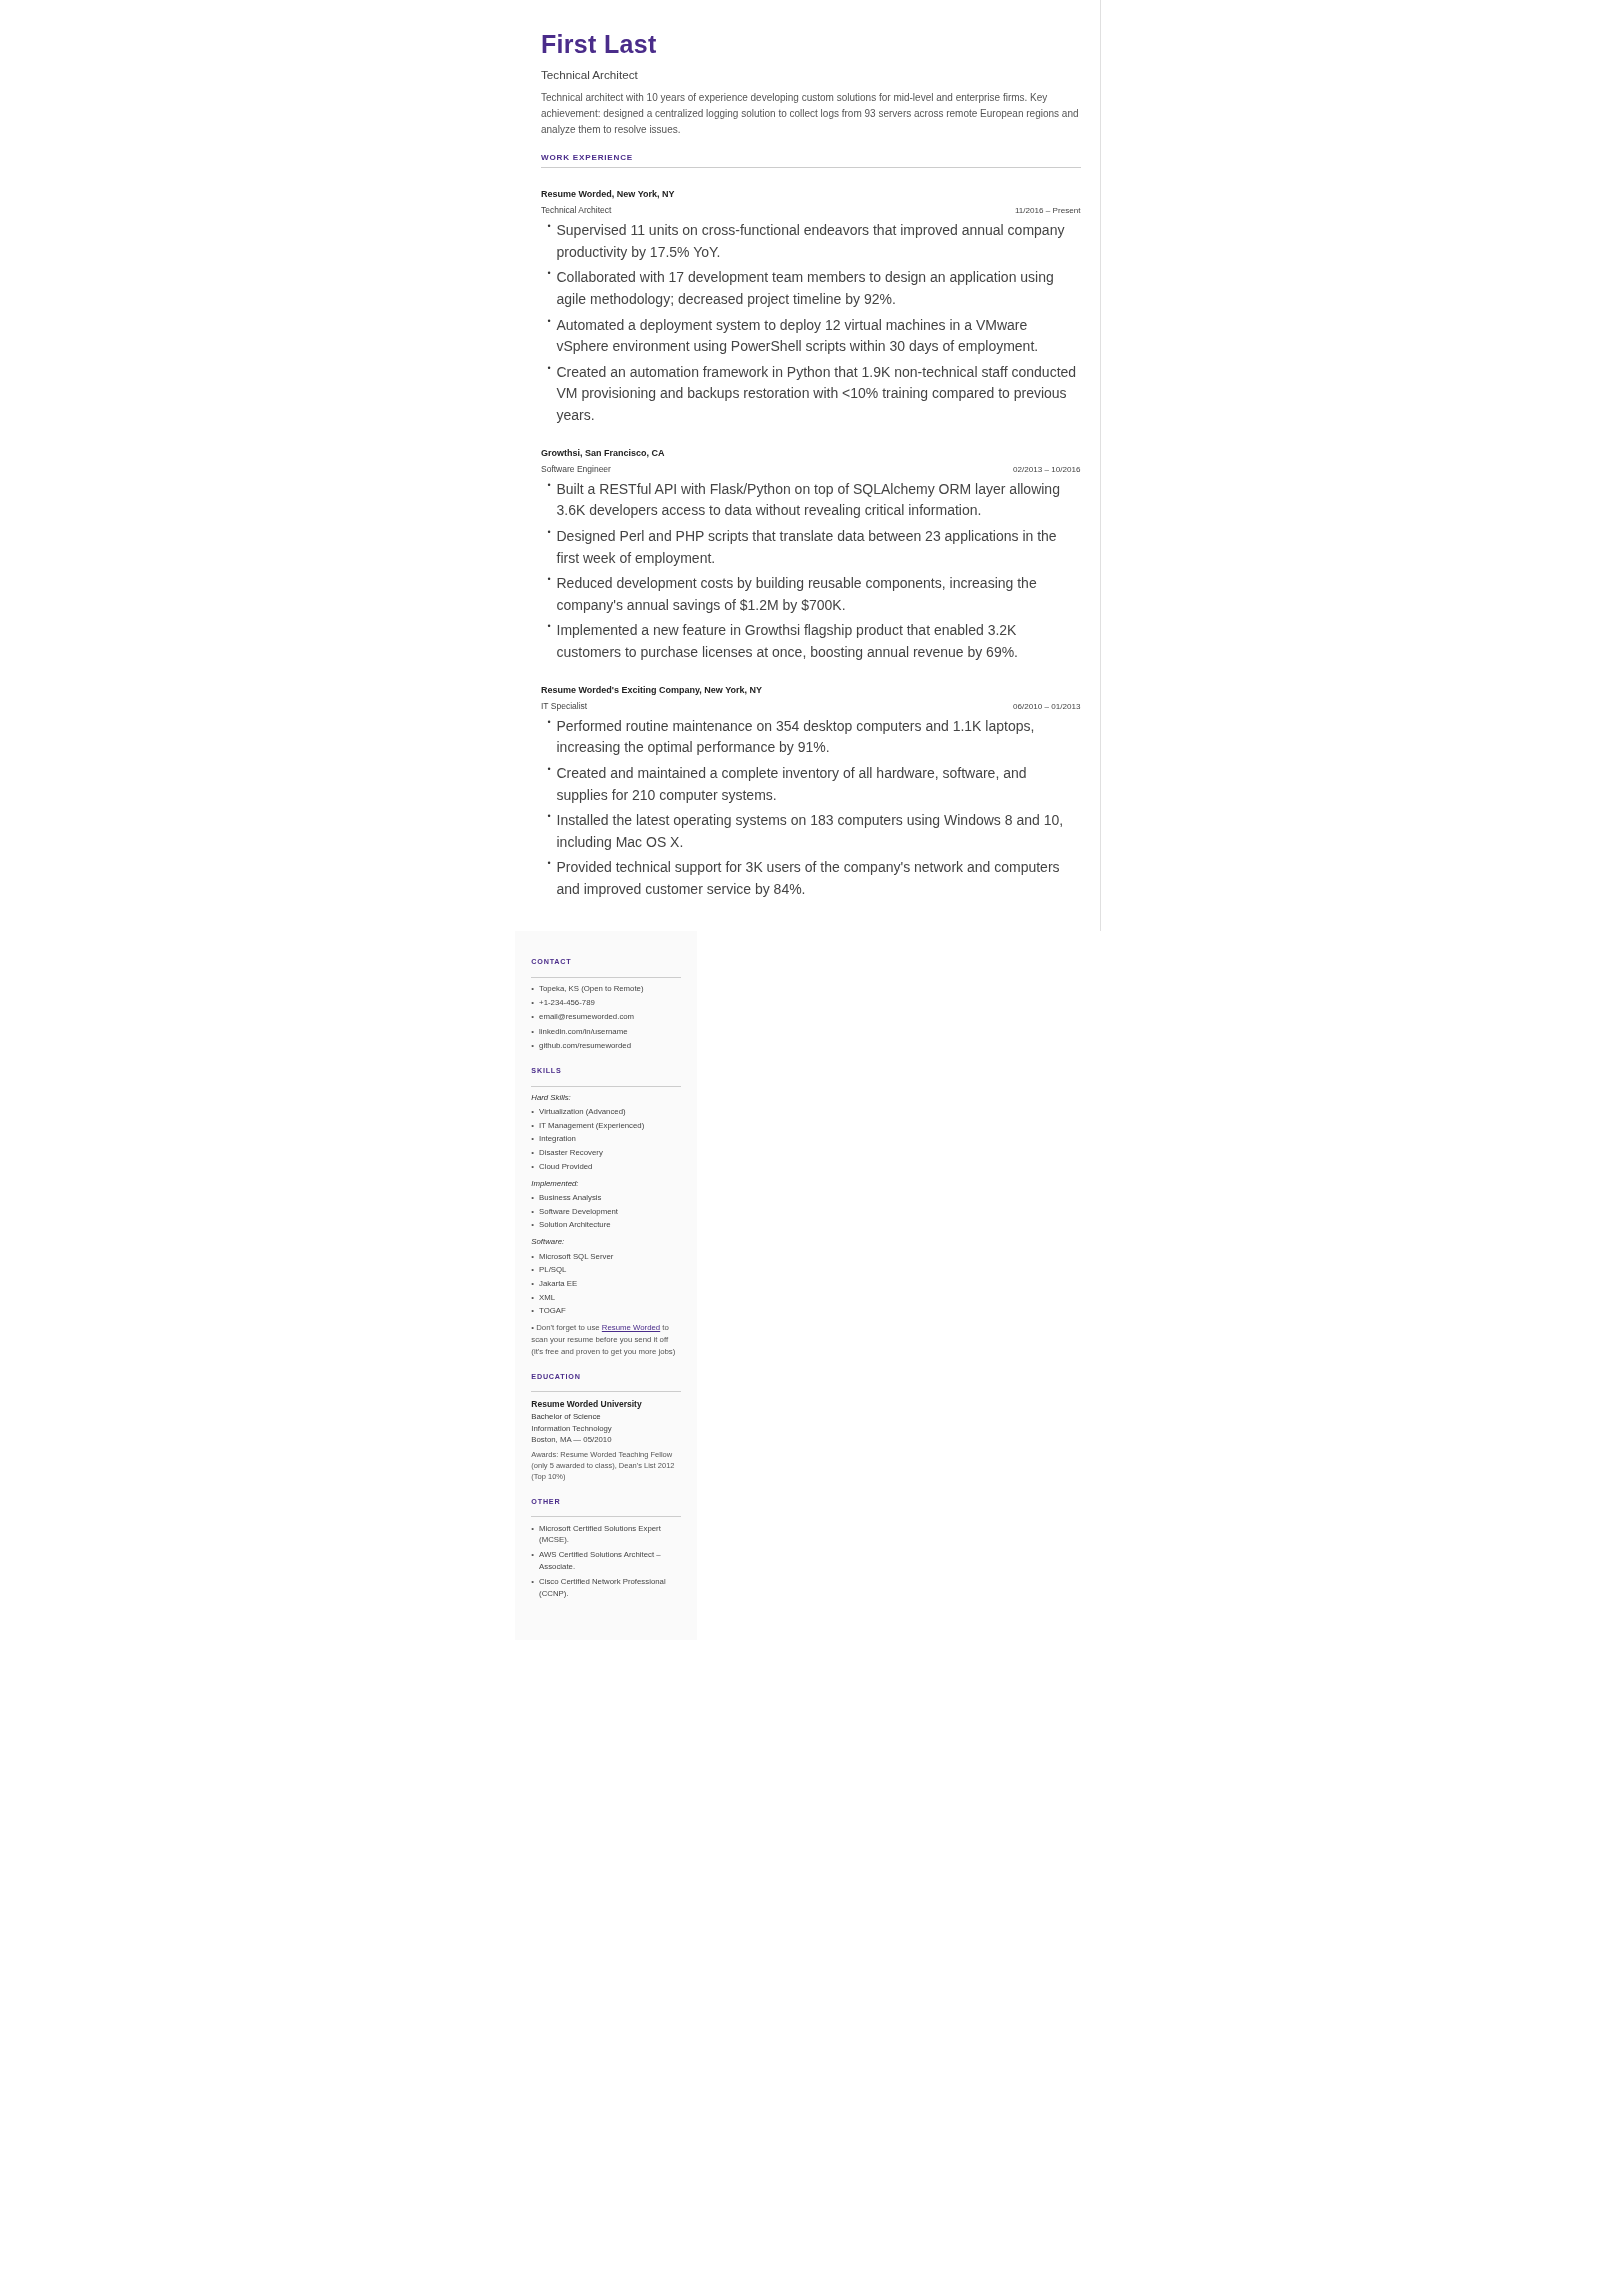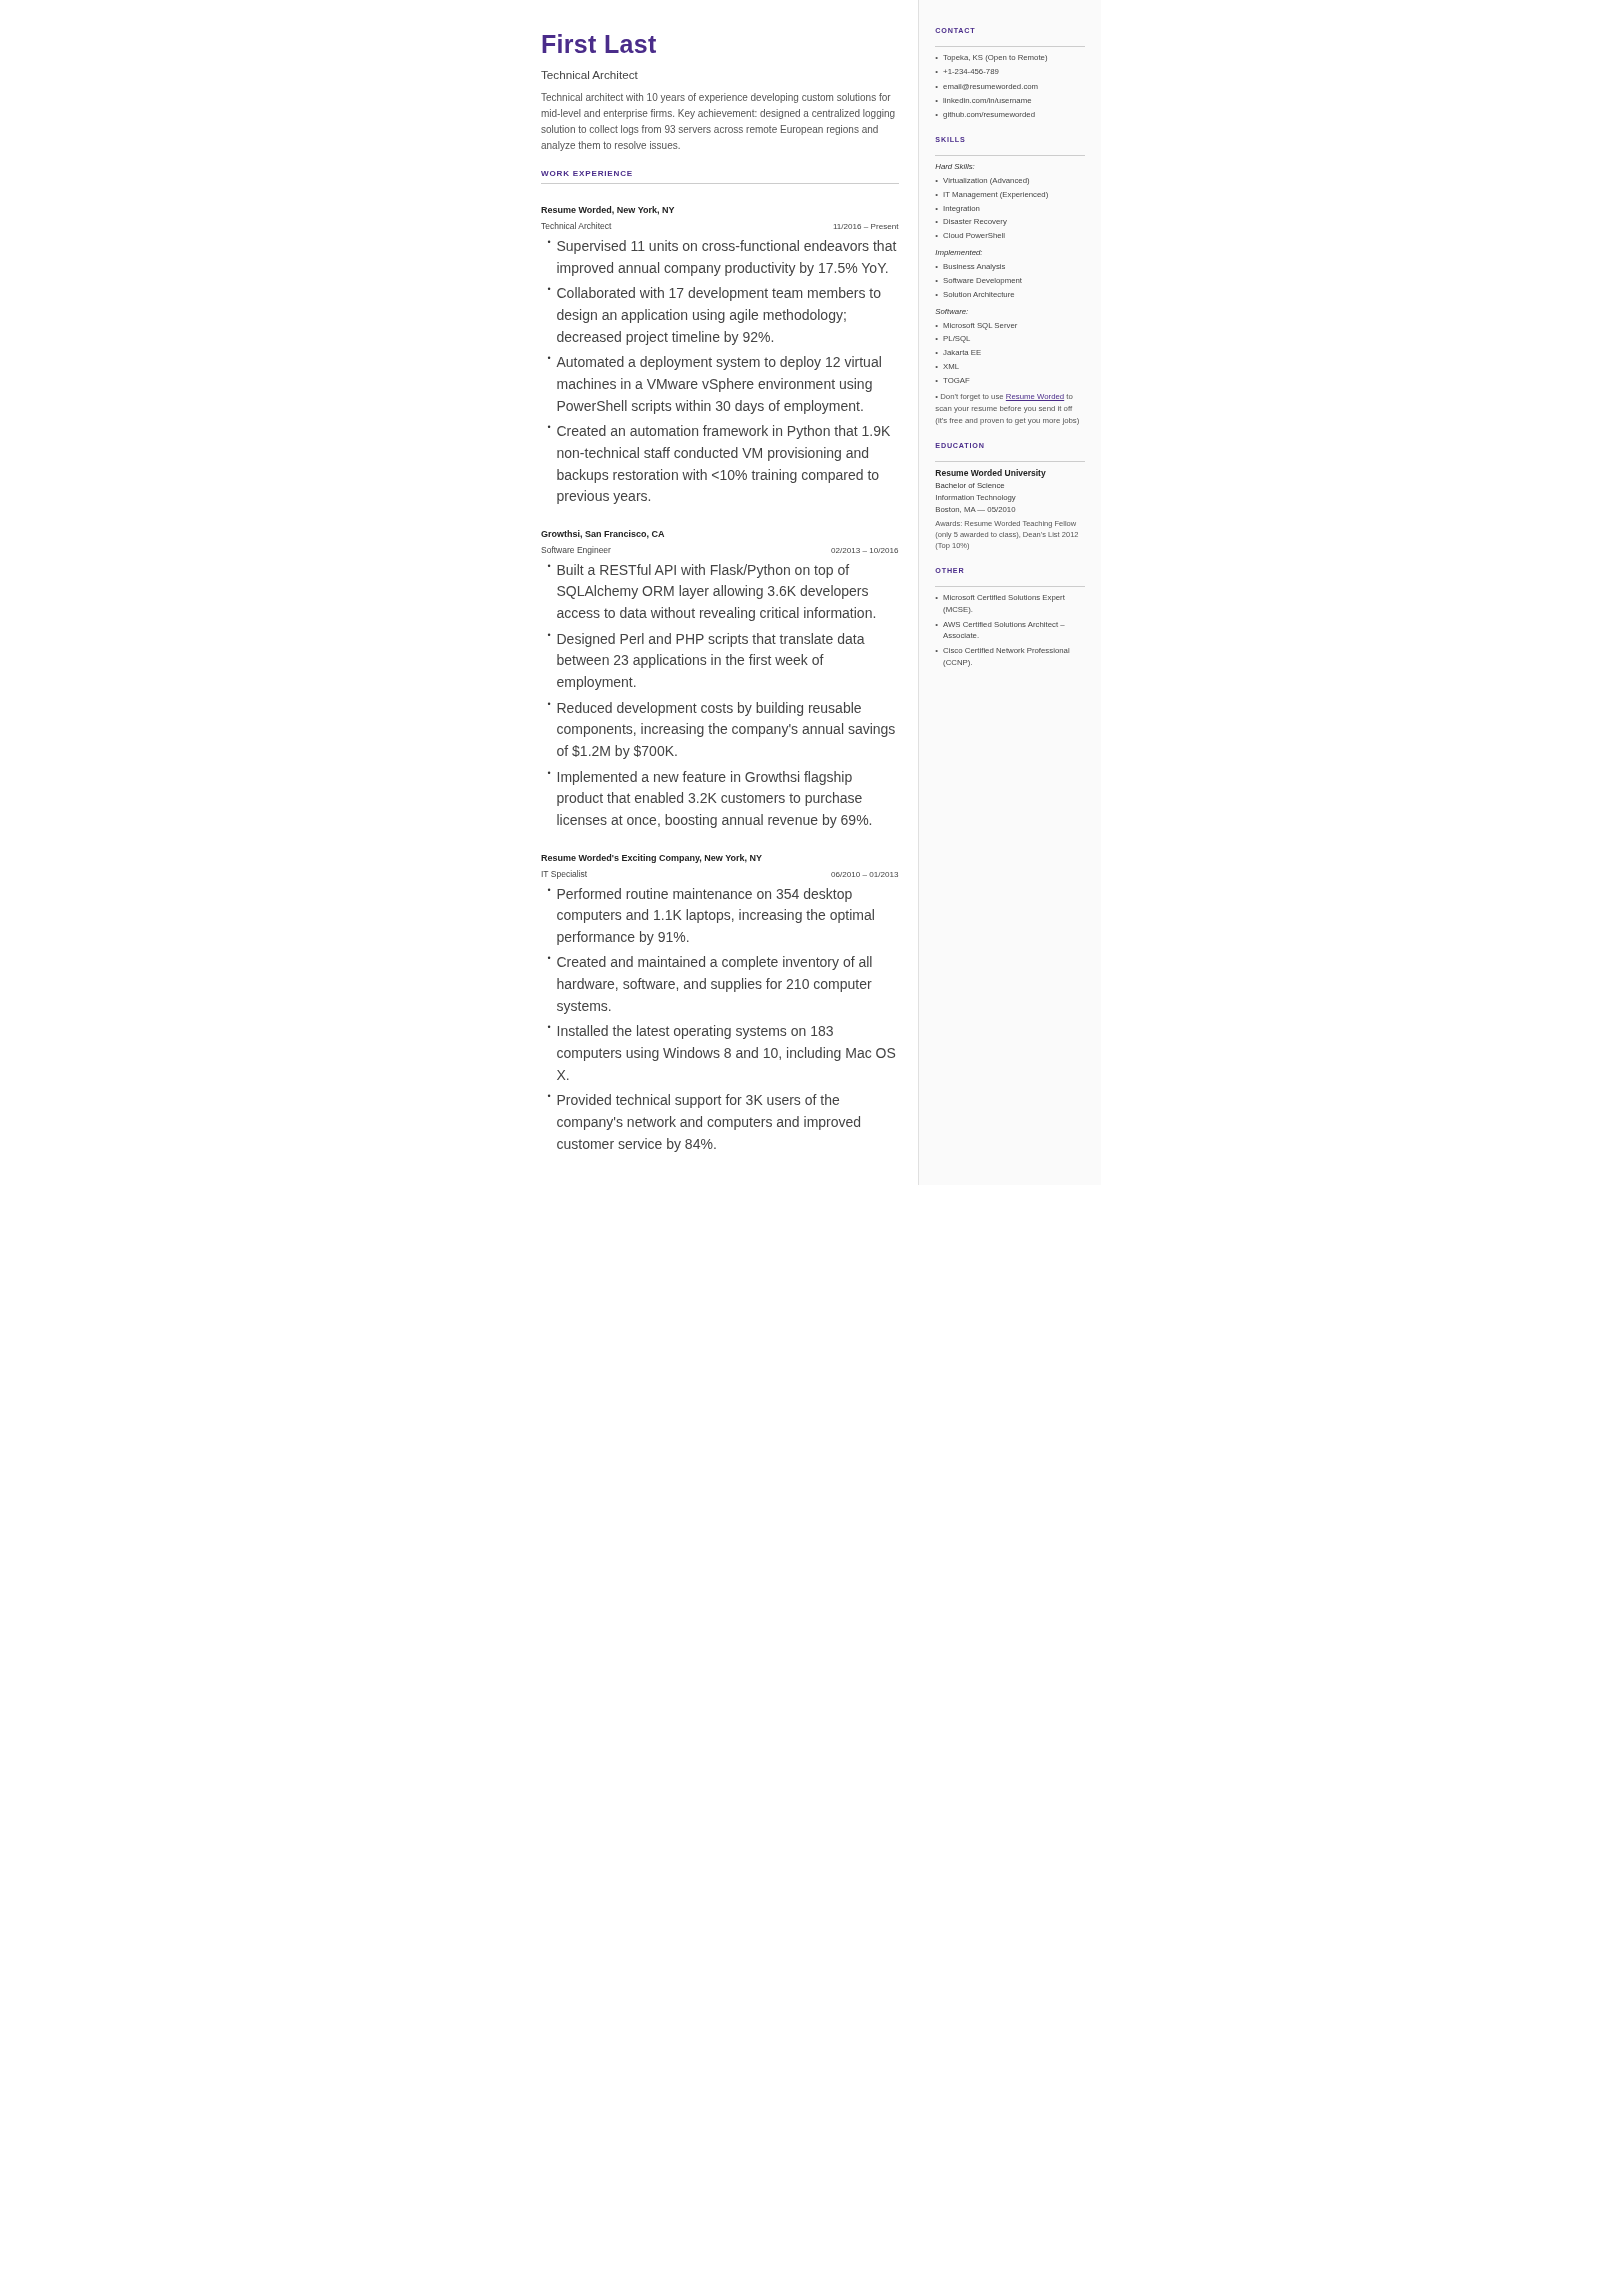--- a/index.html
+++ b/index.html
@@ -9,21 +9,21 @@
       color: #333;
       font-size: 9px;
       line-height: 1.5;
     }
     .page {
       width: 586px;
       min-height: 827px;
       margin: 0 auto;
       background: #fff;
       display: flex;
-      flex-direction: row;
+      flex-direction: column;
       padding: 0;
     }
     .left-col {
       flex: 1;
       padding: 26px 19.5px 26px 26px;
       border-right: 0.7px solid #e0e0e0;
     }
     .right-col {
       width: 182px;
       padding: 26px 16.3px 26px 16.3px;
@@ -296,21 +296,21 @@
     </div>
 
     <div class="right-section">
       <div class="right-section-title">SKILLS</div>
       <div class="skills-category">Hard Skills:</div>
       <ul class="skills-list">
         <li>Virtualization (Advanced)</li>
         <li>IT Management (Experienced)</li>
         <li>Integration</li>
         <li>Disaster Recovery</li>
-        <li>Cloud PowerShell</li>
+        <li>Cloud Provided</li>
       </ul>
       <div class="skills-category">Implemented:</div>
       <ul class="skills-list">
         <li>Business Analysis</li>
         <li>Software Development</li>
         <li>Solution Architecture</li>
       </ul>
       <div class="skills-category">Software:</div>
       <ul class="skills-list">
         <li>Microsoft SQL Server</li>

